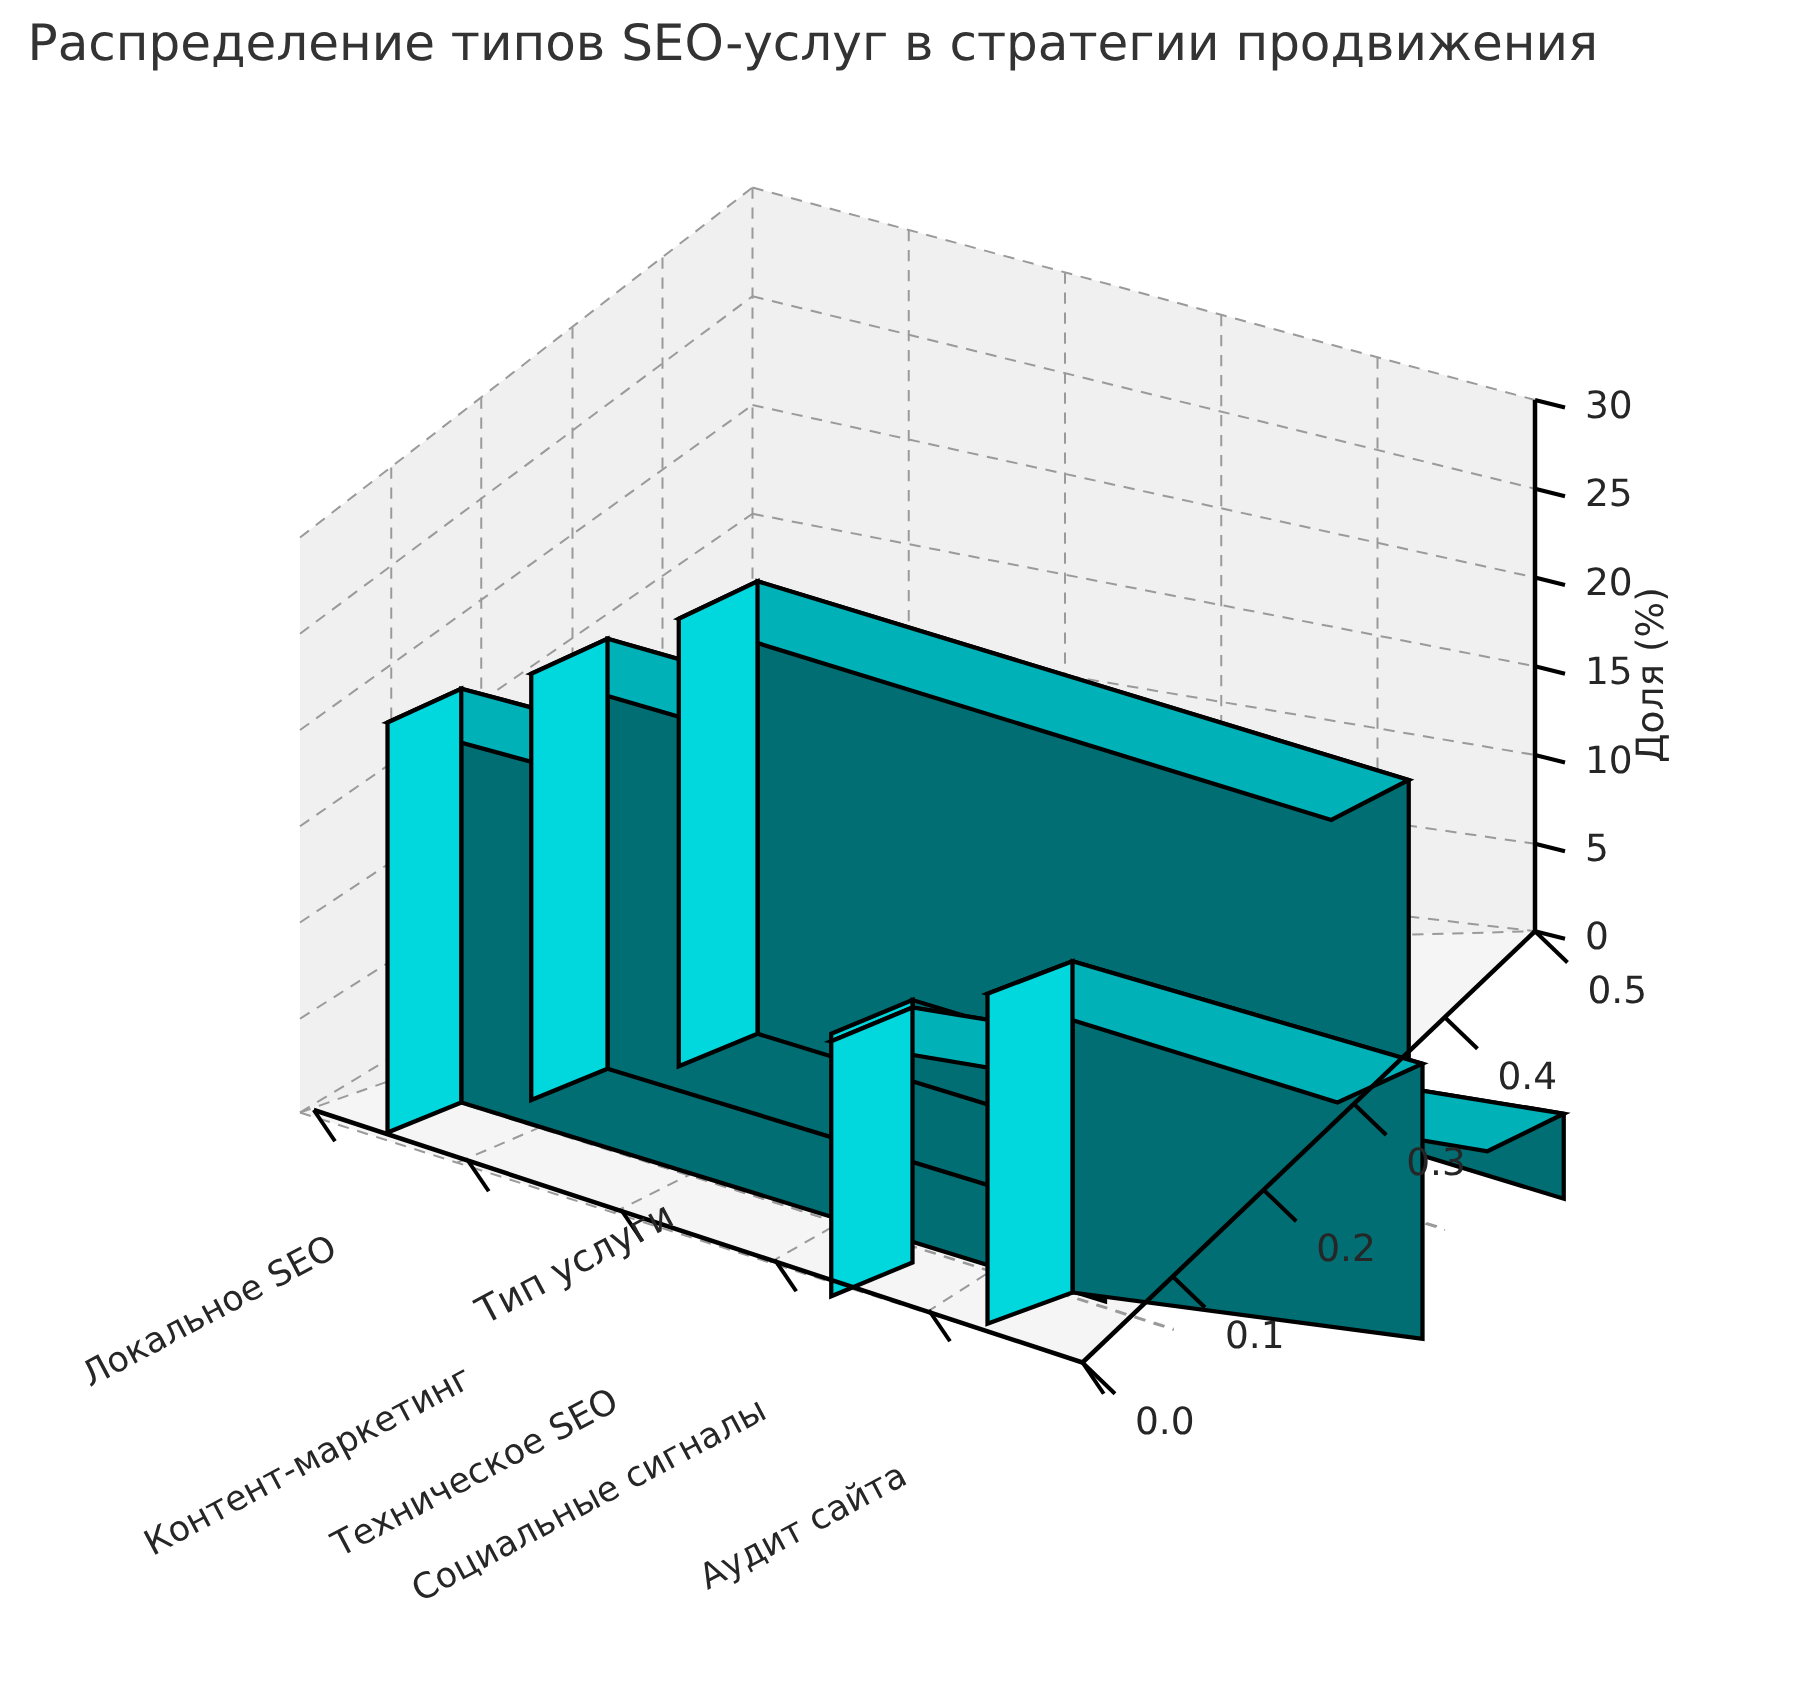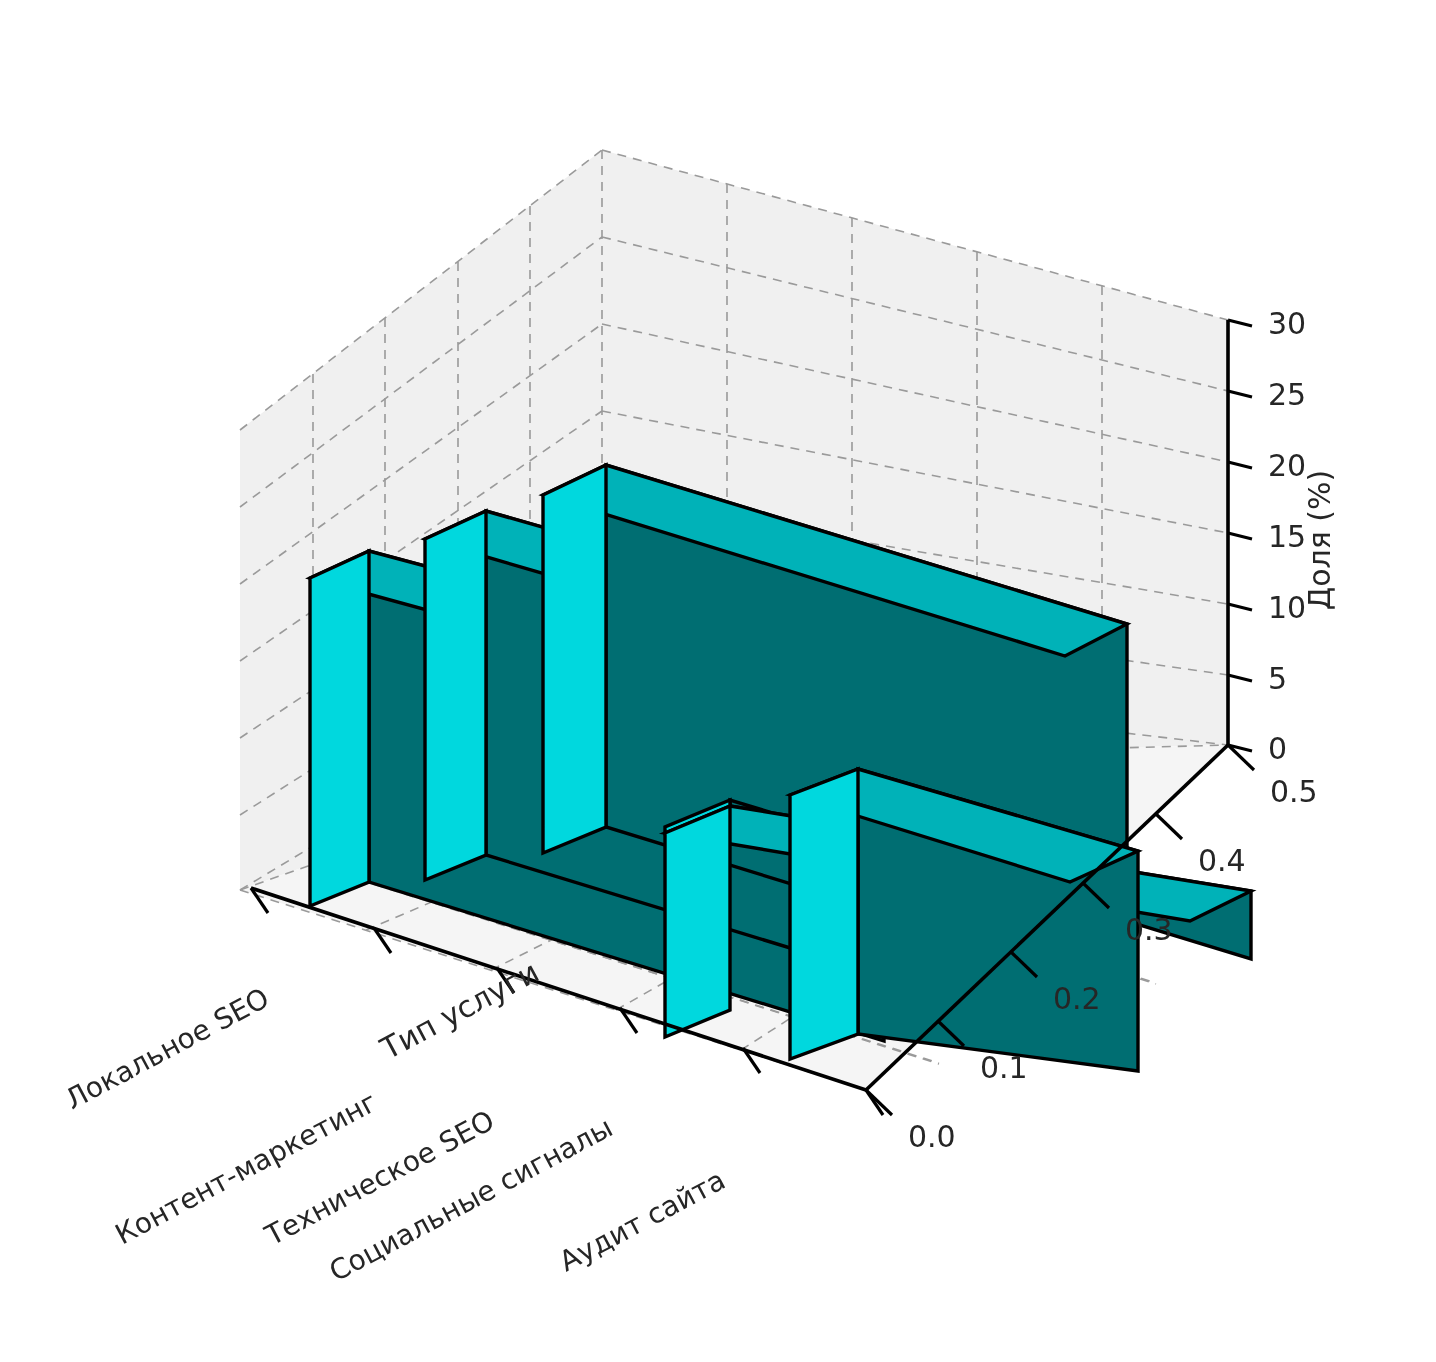--- a/index.html
+++ b/index.html
@@ -48,20 +48,21 @@
     font-family: "DejaVu Sans", sans-serif;
     font-size: 28px;
     fill: #262626;
   }
 </style>
 </head>
 <body>
 
 <div id="root">
 
+  <div id="chart-title">Распределение типов SEO-услуг в стратегии продвижения</div>
 
   <svg id="plot-svg" width="1436" height="1362" viewBox="0 0 1436 1362">
 
     <polygon points="240,430 602,150 602,760 240,890" fill="#F0F0F0" stroke="none"></polygon>
 
     <polygon points="602,150 1228,320 1228,745 602,760" fill="#F0F0F0" stroke="none"></polygon>
 
     <polygon points="240,890 602,760 1228,745 866,1090" fill="#F5F5F5" stroke="none"></polygon>
 
     <g stroke="#9a9a9a" stroke-width="1.6" stroke-dasharray="9,7" fill="none">

